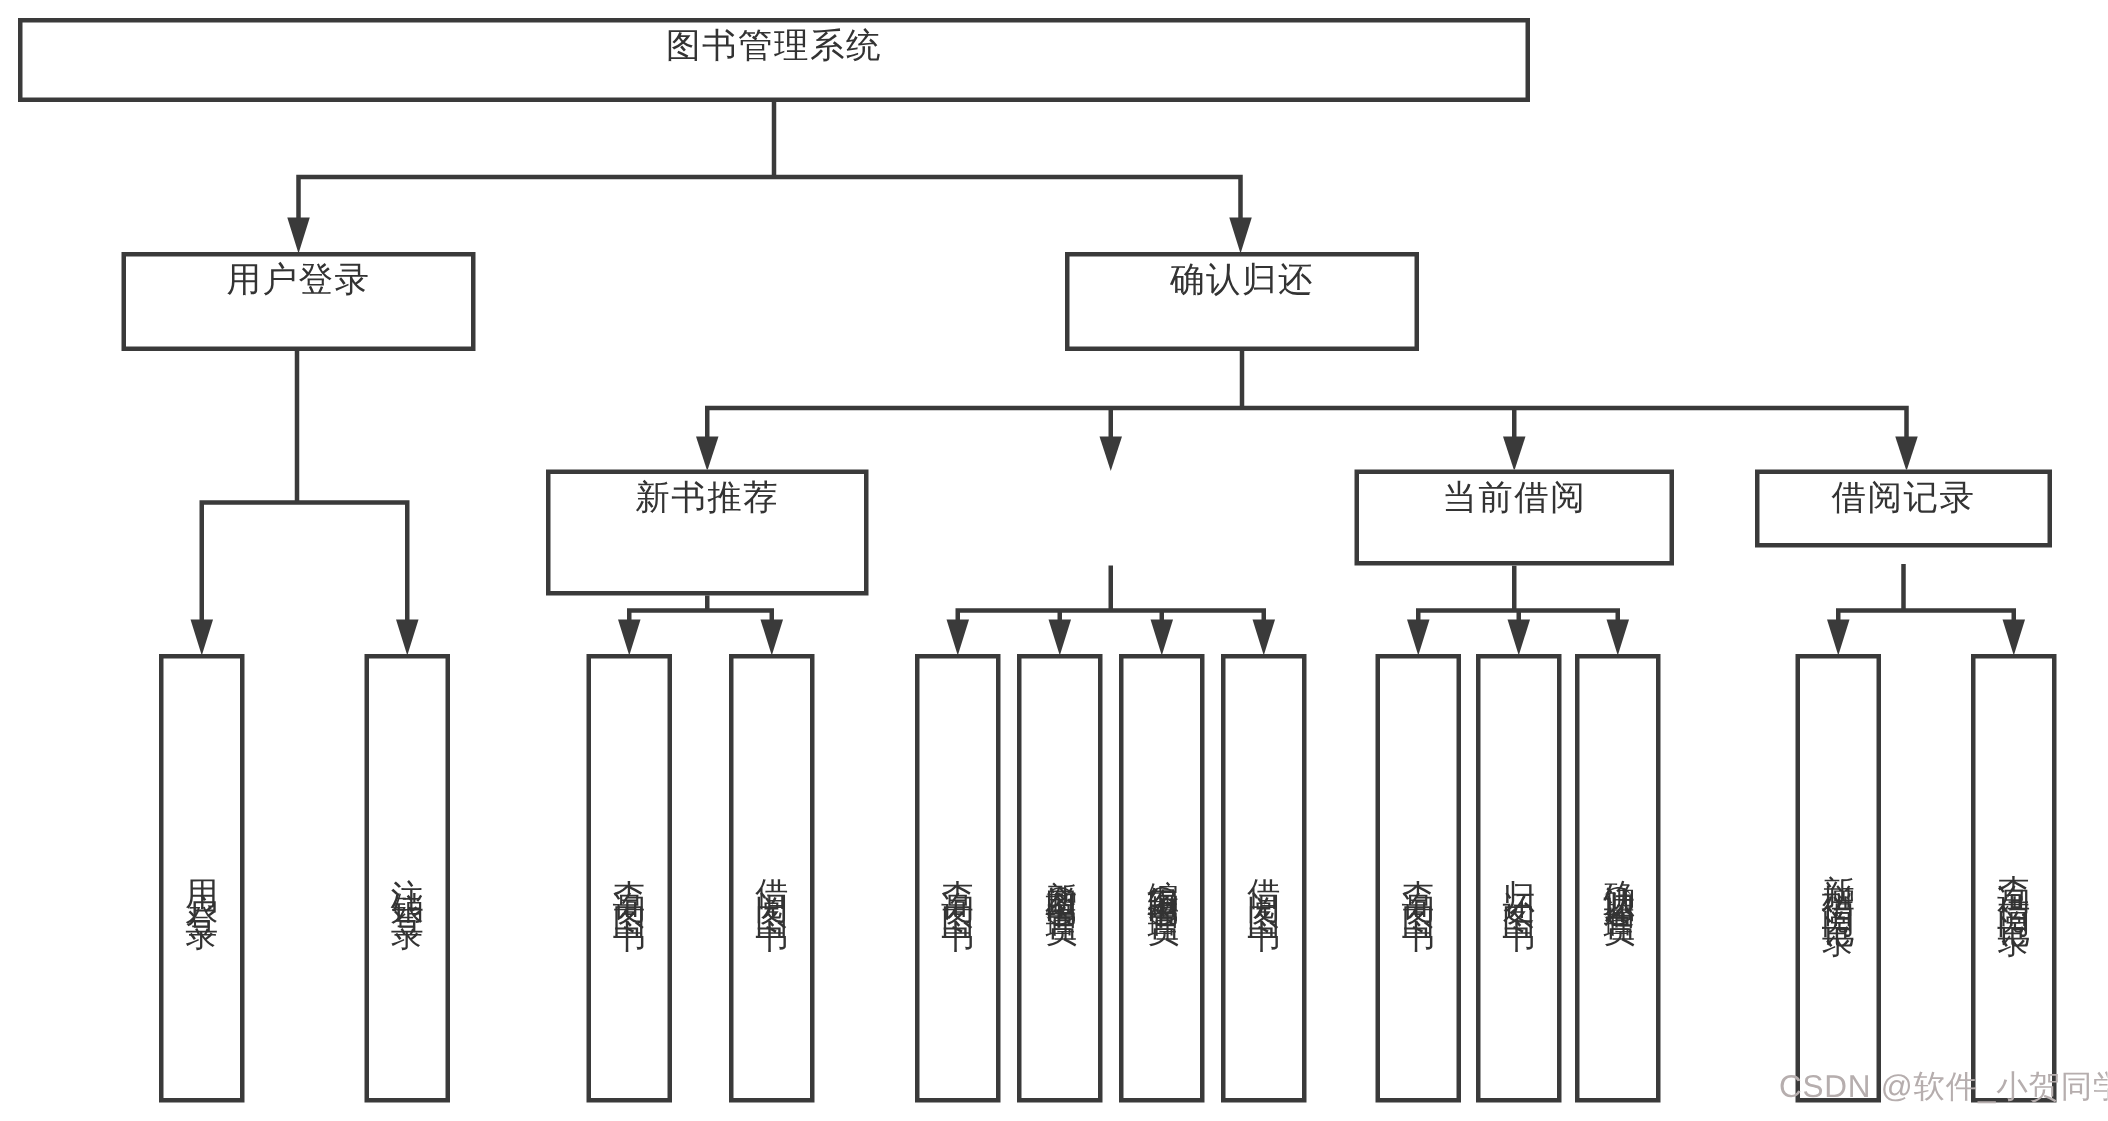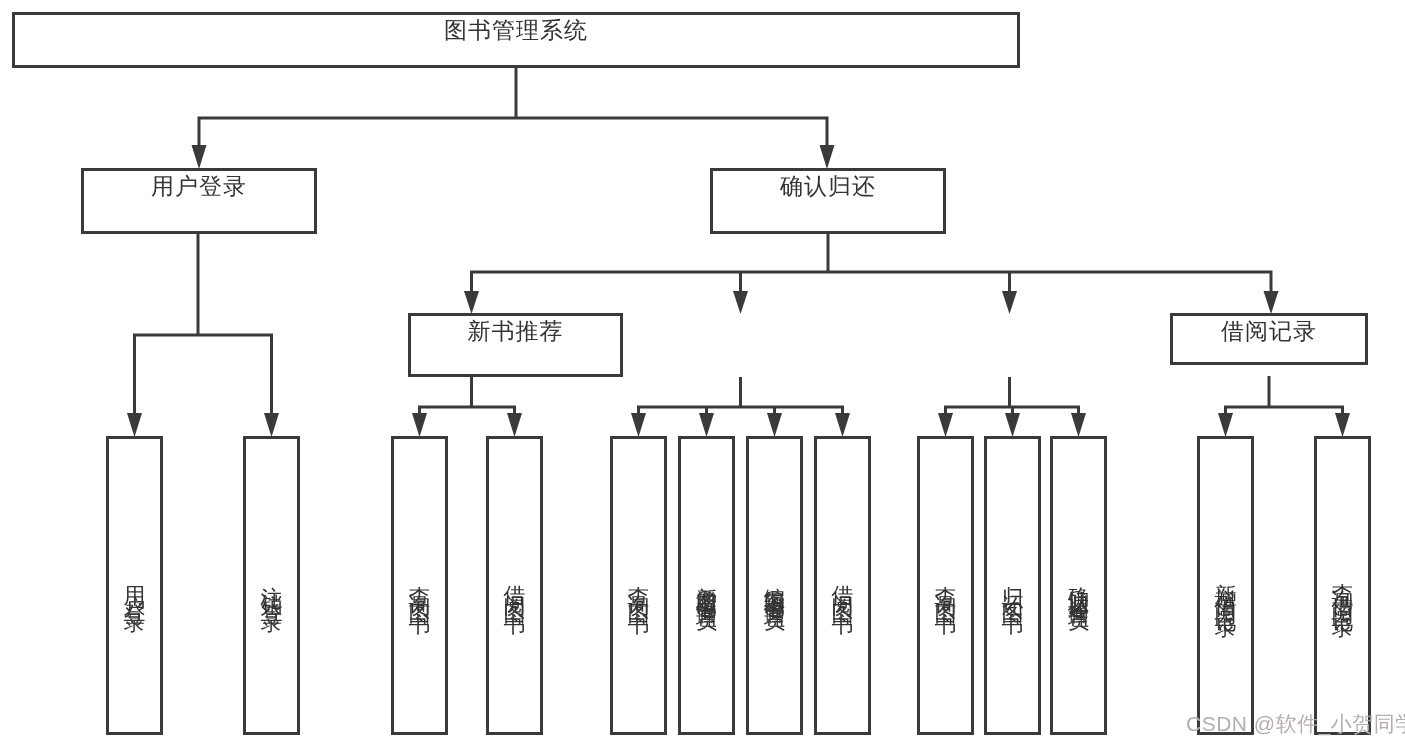--- a/index.html
+++ b/index.html
@@ -20,21 +20,21 @@
     position: absolute; z-index: 2;
     background: #ffffff; border: 3px solid #3a3a3a;
     display: flex; align-items: flex-start; justify-content: center;
     color: #333333; font-size: 23px; letter-spacing: 1px;
     white-space: nowrap;
   }
   
   .root   { left: 12px;   top: 12px;  width: 1008px; height: 56px; }
   .lvl2-a { left: 81px;   top: 168px; width: 236px;  height: 66px; }
   .lvl2-b { left: 710px;  top: 168px; width: 236px;  height: 66px; }
-  .lvl3-a { left: 364px;  top: 313px; width: 215px;  height: 64px; margin-left: 44px; }
+  .lvl3-a { left: 364px;  top: 313px; width: 215px;  height: 84px; }
   .lvl3-b { left: 633px;  top: 313px; width: 215px;  height: 64px; }
   .lvl3-c { left: 903px;  top: 313px; width: 213px;  height: 64px; }
   .lvl3-d { left: 1170px; top: 313px; width: 198px;  height: 52px; }
   
   .vbox {
     position: absolute; z-index: 2; top: 436px; width: 57px; height: 299px;
     background: #ffffff; border: 3px solid #3a3a3a;
     display: flex; align-items: center; justify-content: center;
     writing-mode: vertical-rl; text-orientation: mixed;
     color: #333333; font-size: 22px; letter-spacing: 9px;
@@ -128,20 +128,23 @@
   <div class="node lvl2-a">
     <span>用户登录</span>
   </div>
   <div class="node lvl2-b">
     <span>确认归还</span>
   </div>
 
   <div class="node lvl3-a">
     <span>新书推荐</span>
   </div>
+  <div class="node lvl3-c">
+    <span>当前借阅</span>
+  </div>
   <div class="node lvl3-d">
     <span>借阅记录</span>
   </div>
 
   <div class="vbox leaf-1">
     <span>用户登录</span>
   </div>
   <div class="vbox leaf-2">
     <span>注销登录</span>
   </div>

